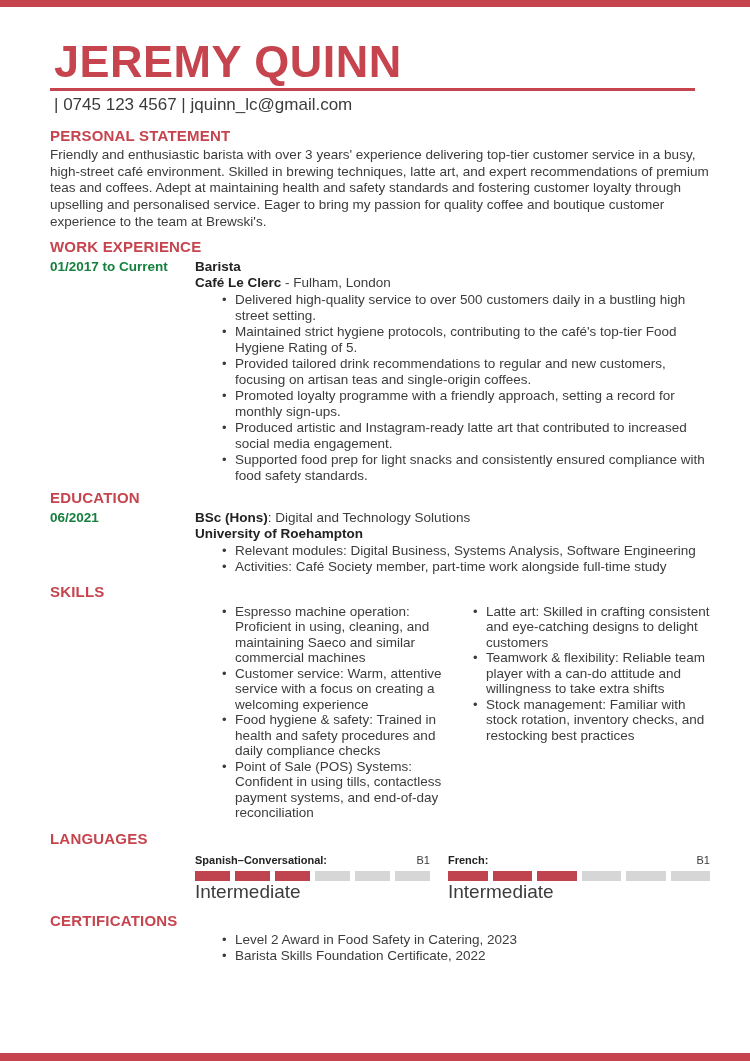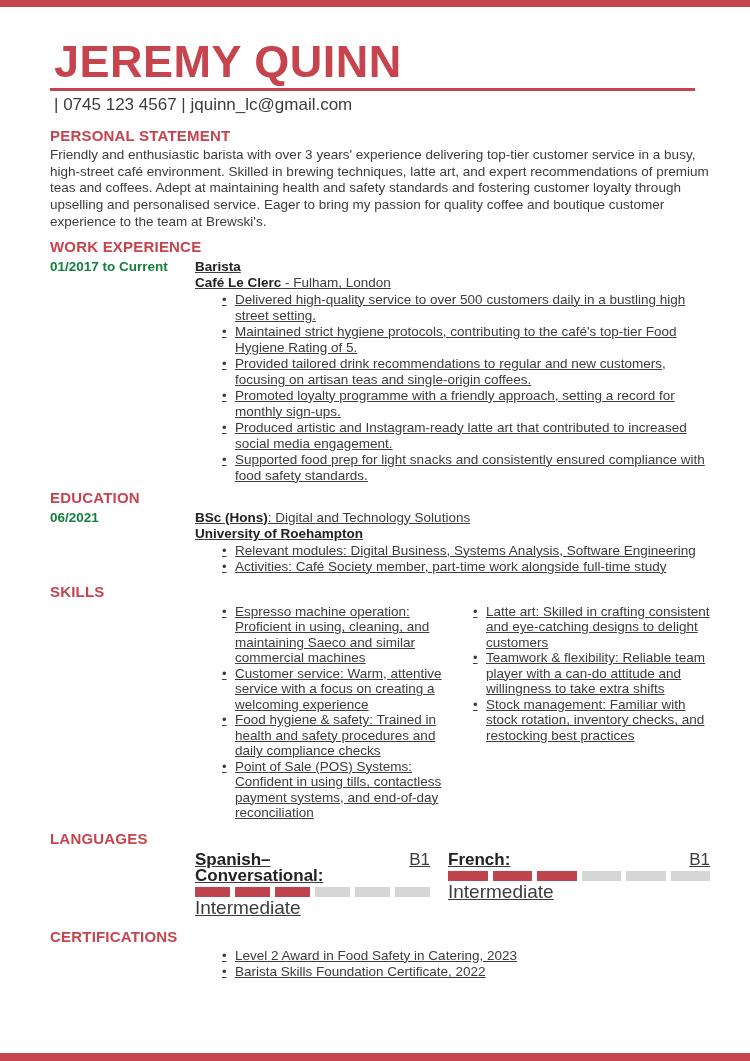--- a/index.html
+++ b/index.html
@@ -24,38 +24,38 @@
   #sec-we .sec-h     { margin: 7px 0 3px; }
   #sec-edu .sec-h    { margin: 5px 0 3px; }
   #sec-skills .sec-h { margin: 8px 0 2px; }
   #sec-lang .sec-h   { margin: 9px 0 4px; }
   #sec-cert .sec-h   { margin: 12px 0 2px; }
 
   .para { font-size: 13.5px; line-height: 16.8px; }
 
   .row { display: flex; }
   .datecol { width: 145px; flex: none; font-weight: bold; font-size: 13.5px; color: #15803d; line-height: 16.5px; }
-  .content { flex: 1; font-size: 13.5px; line-height: 16.5px; text-decoration: underline; }
+  .content { flex: 1; font-size: 13.5px; line-height: 16.5px; }
   .b { font-weight: bold; color: #222; }
 
   ul.blist { list-style: none; }
   .blist li { display: flex; line-height: 16px; }
   .dot { width: 13px; flex: none; margin-left: 27px; font-size: 13px; }
   .btext { flex: 1; }
 
   .skills-cols { display: flex; margin-top: 1px; }
   .skl { width: 265px; flex: none; }
   .skr { flex: 1; }
   .skr .dot { margin-left: 13px; }
   .skills-cols .blist li { line-height: 15.5px; }
 
   .lang-row { display: flex; }
   .lang-left  { width: 235px; flex: none; }
   .lang-right { flex: 1; margin-left: 18px; }
-  .lang-top { display: flex; justify-content: space-between; font-size: 17px; line-height: 16px; }
+  .lang-top { display: flex; justify-content: space-between; font-size: 11px; line-height: 16px; }
   .lang-name { font-weight: bold; color: #222; }
   .lang-level { color: #3c3c3c; padding-left: 44px; }
   .bar { display: flex; gap: 5px; height: 10px; margin-top: 3px; }
   .seg { flex: 1; background: var(--bar-gray, #d6d6d6); }
   .seg.filled { background: var(--bar-red, #bf4450); }
   .prof { font-size: 19px; margin-top: 3px; line-height: 16px; }
 
   #sec-cert .blist li { line-height: 16.5px; }
 </style>
 </head>

